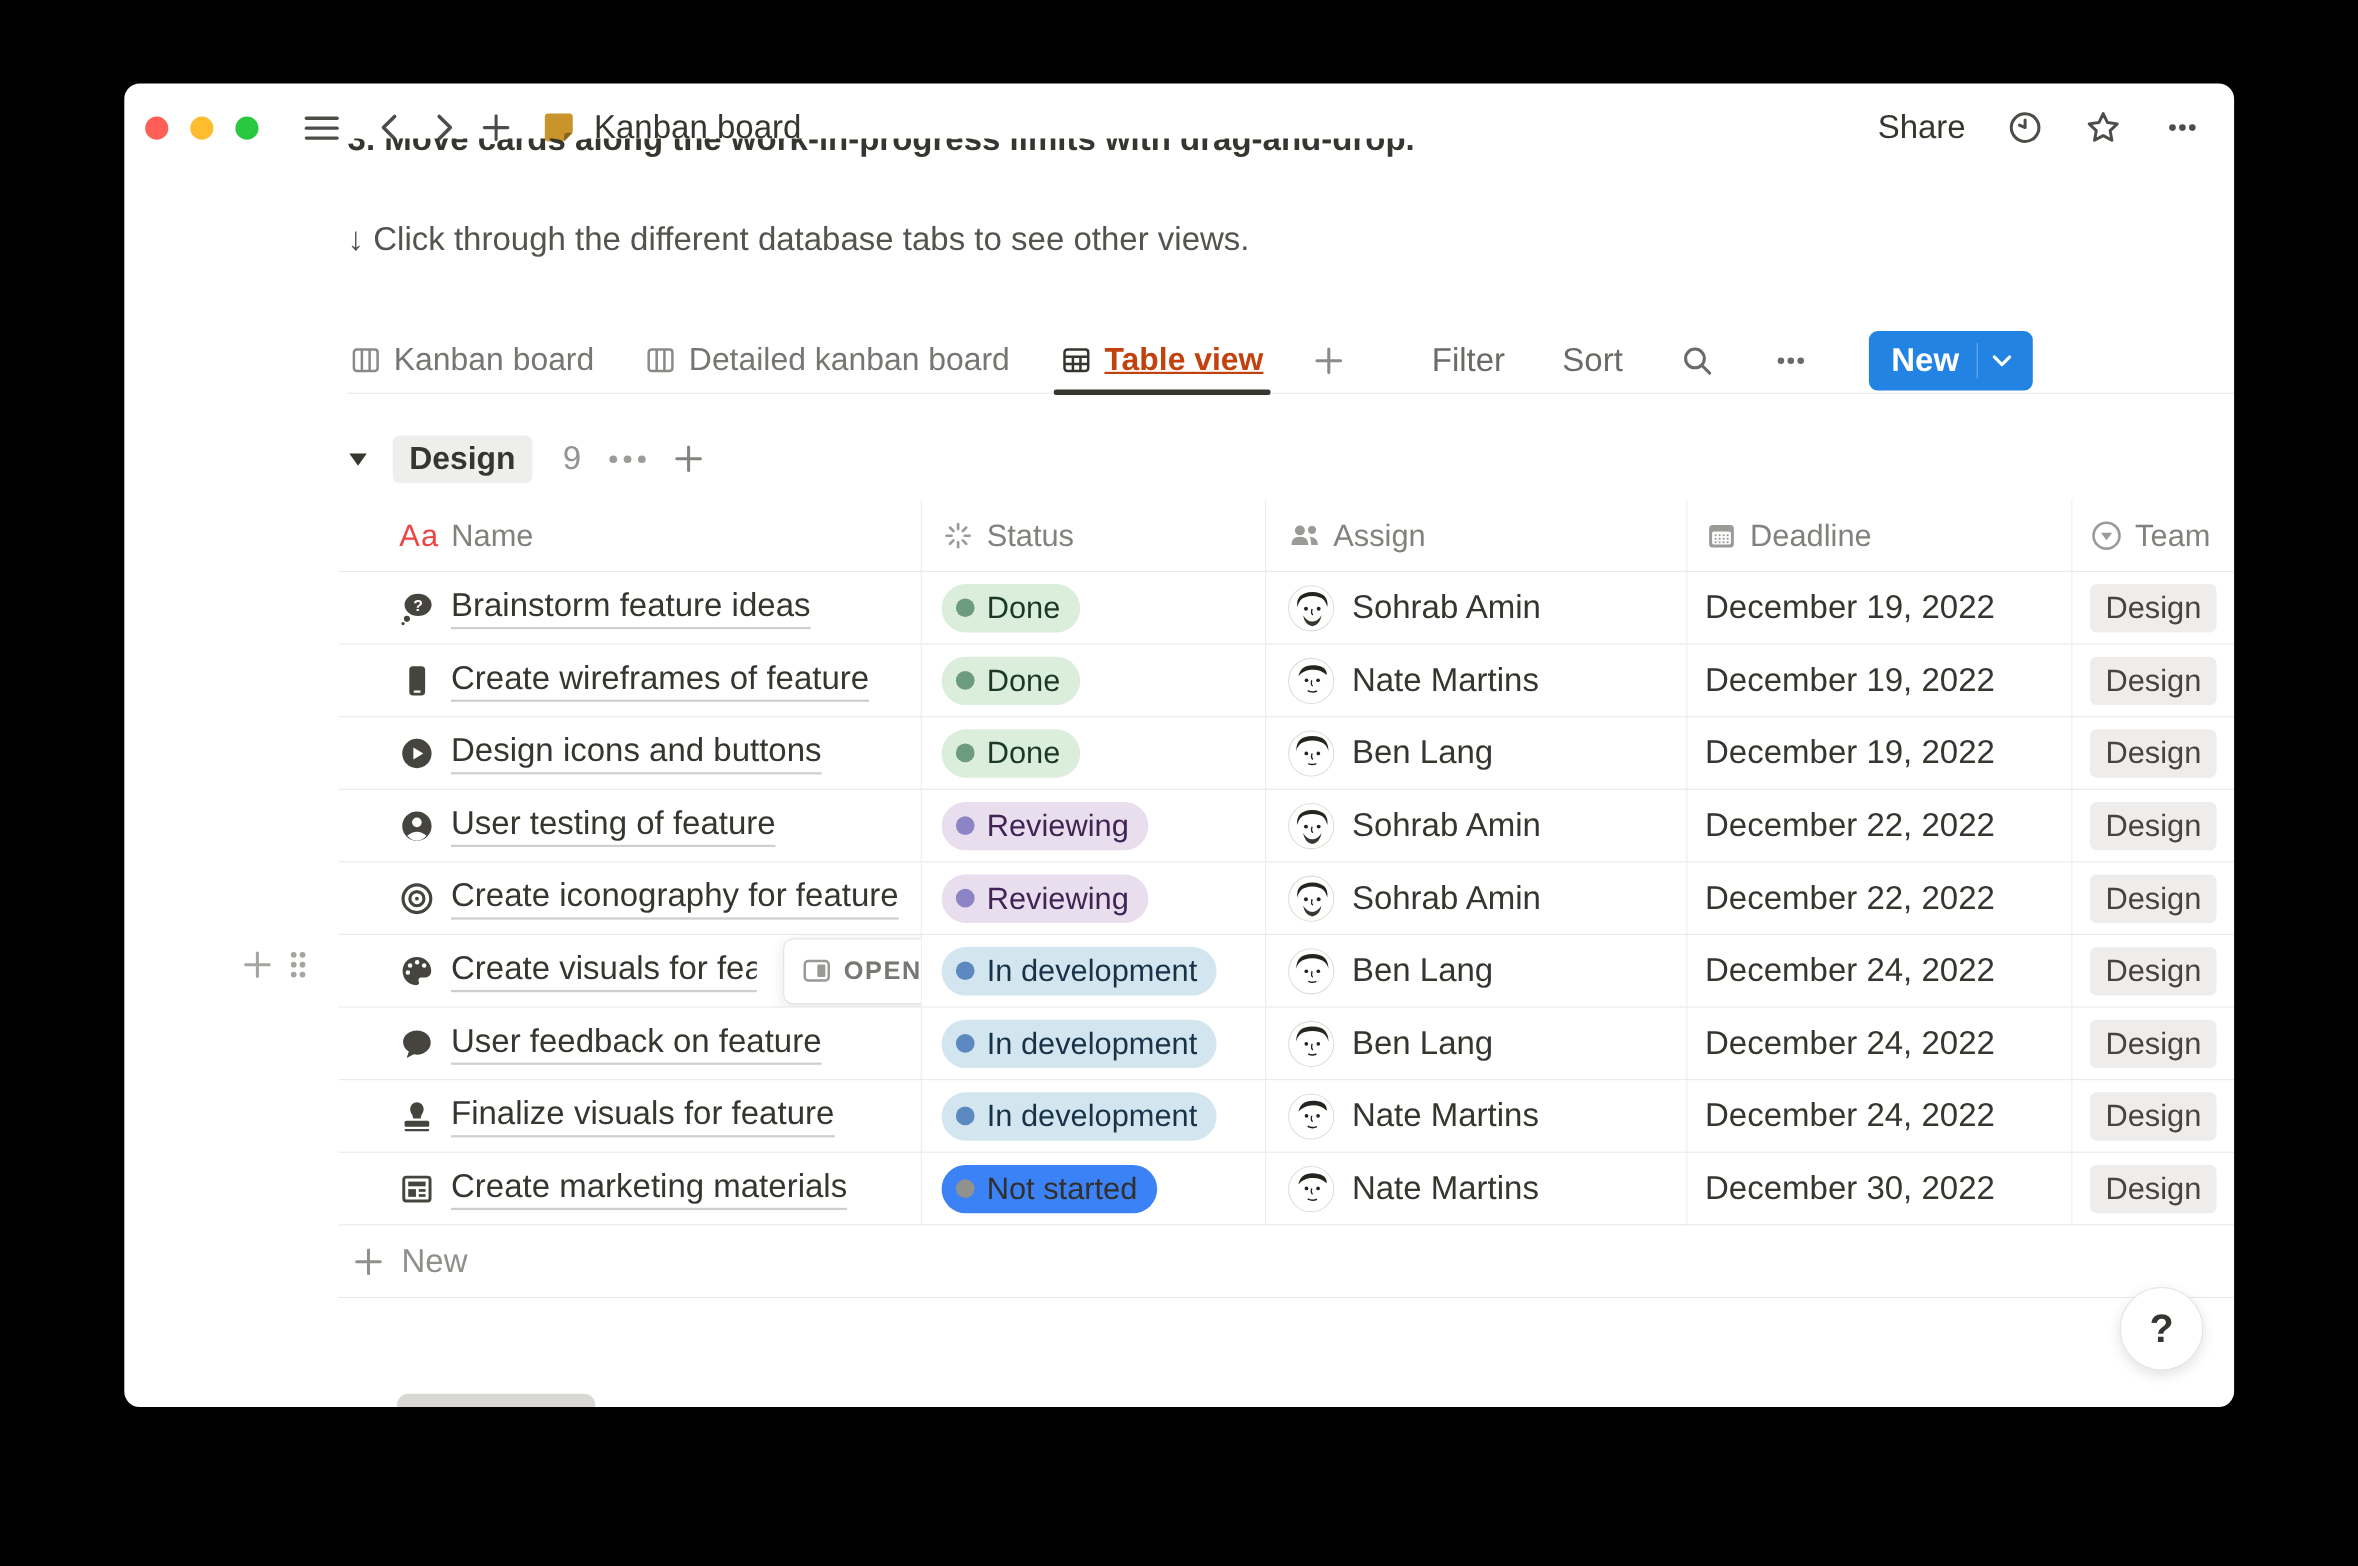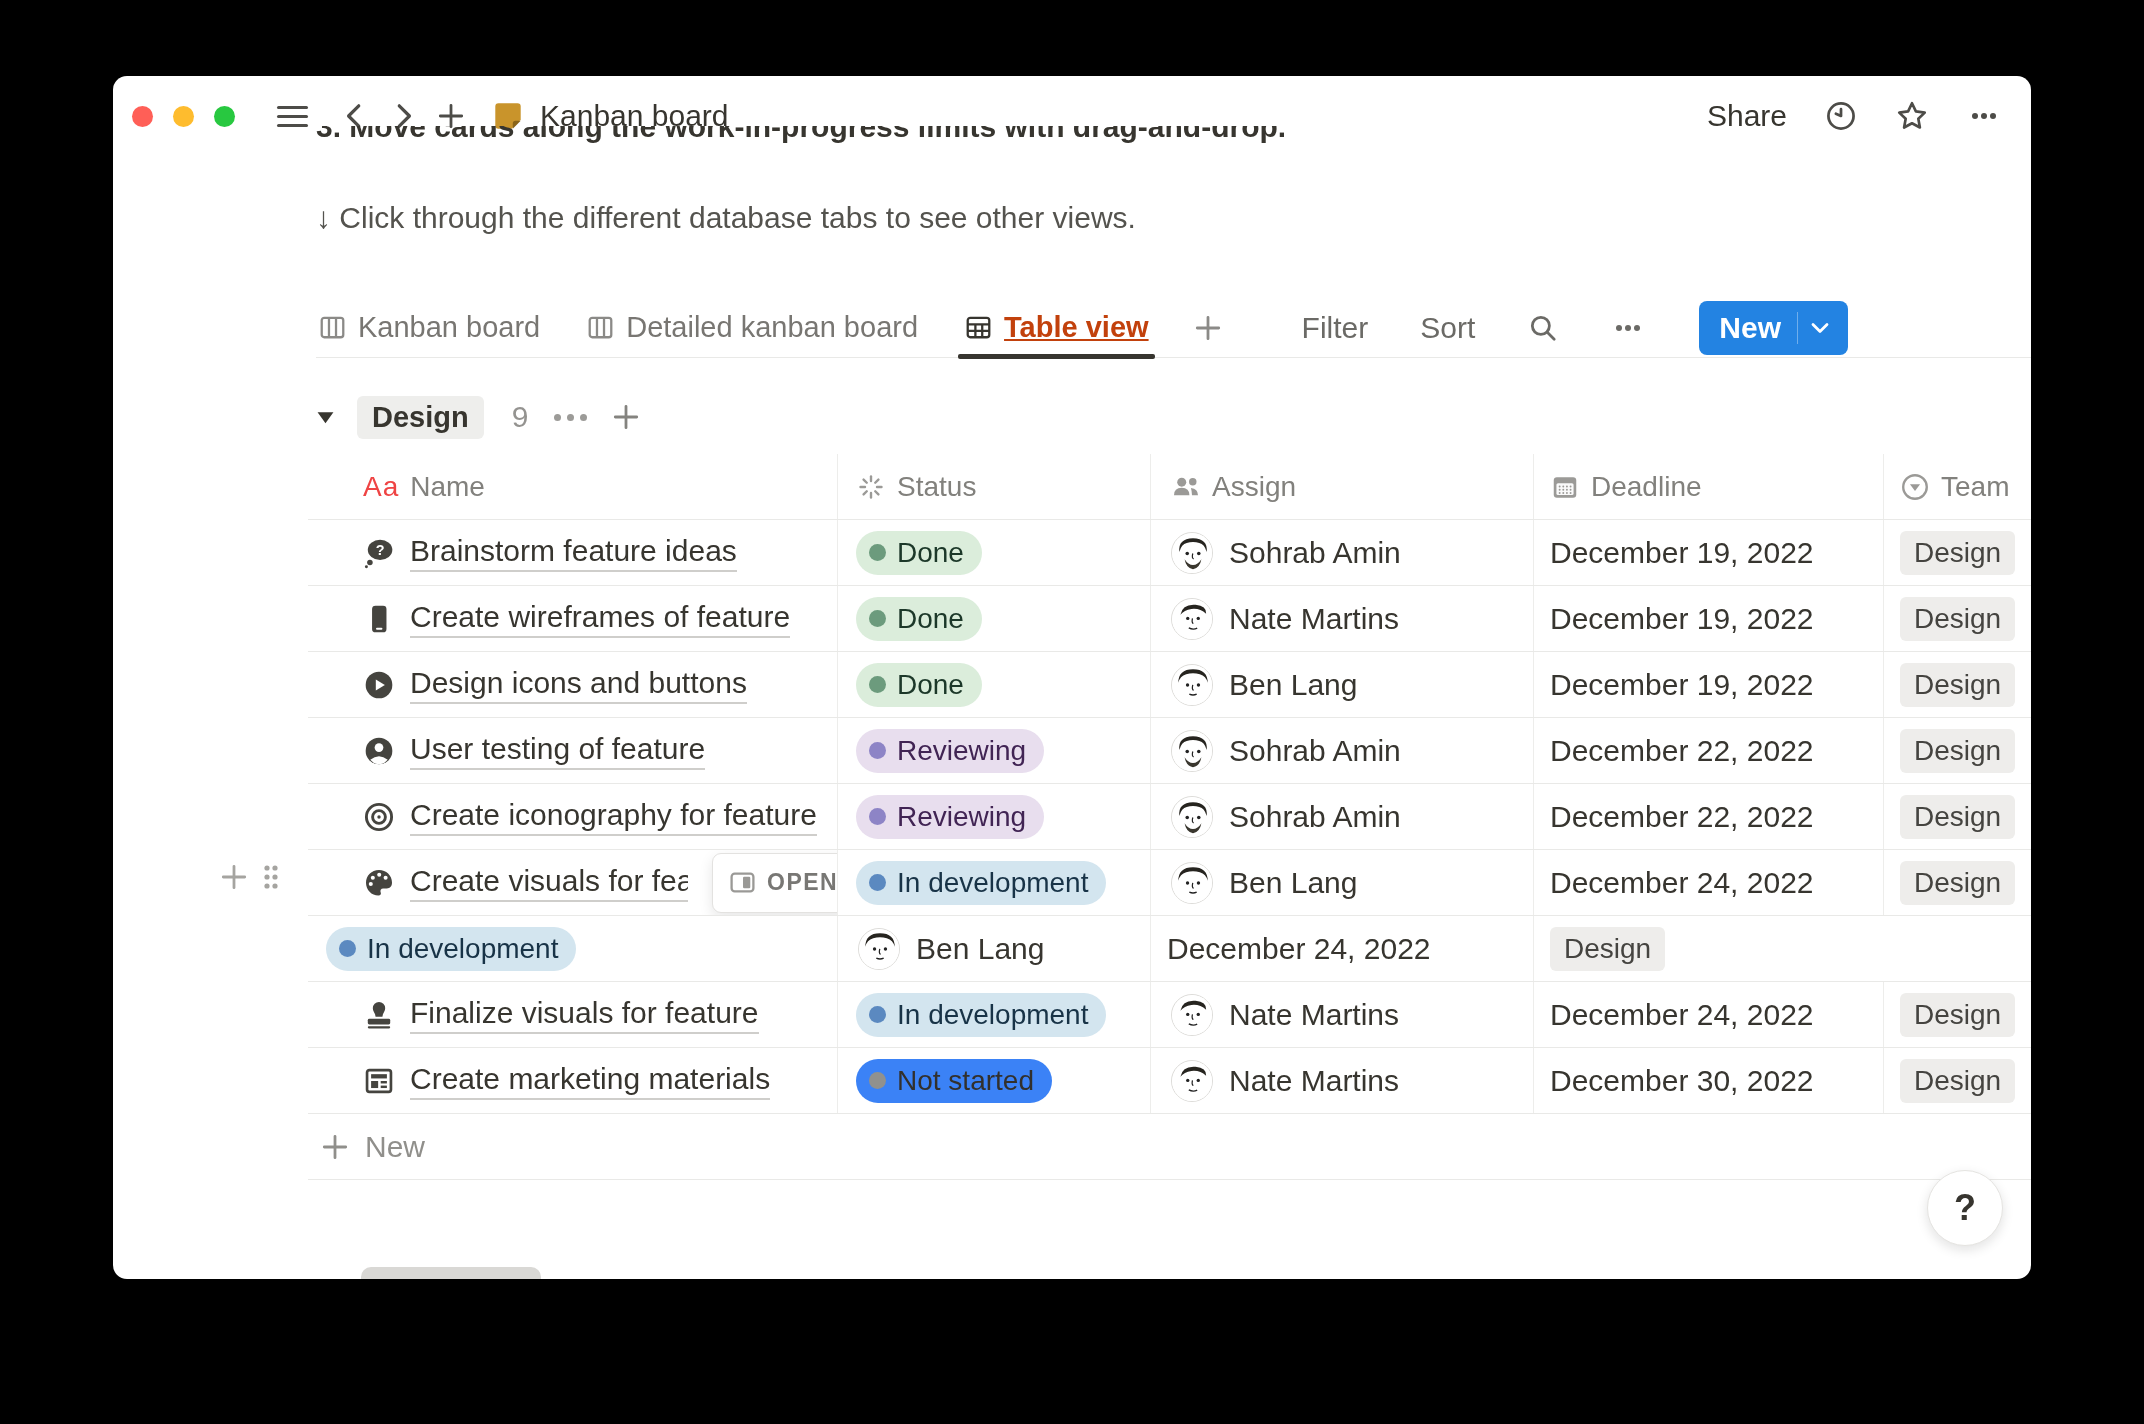--- a/index.html
+++ b/index.html
@@ -572,20 +572,30 @@
     </div>
     <div class="cell c-deadline">
       <span class="deadline-text">December 24, 2022</span>
     </div>
     <div class="cell c-team">
       <span class="team-badge">Design</span>
     </div>
   </div>
 
   <div class="trow">
+    <div class="cell c-name">
+      <span class="name-link">
+        <span class="row-icon">
+                  <svg width="32" height="32" viewBox="0 0 30 30">
+                    <path d="M15 3.5 C8.3 3.5 3.2 7.9 3.2 13.4 C3.2 16.8 5.1 19.7 8.1 21.5 L6.3 27 L12.4 23.9 C13.2 24.1 14.1 24.2 15 24.2 C21.7 24.2 26.8 19.4 26.8 13.8 C26.8 8.1 21.7 3.5 15 3.5 Z" fill="currentColor"></path>
+                  </svg>
+                </span>
+        <span class="name-text">User feedback on feature</span>
+      </span>
+    </div>
     <div class="cell c-status">
       <span class="pill pill-in-dev">
                 <span class="dot"></span>
                 <span>In development</span>
               </span>
     </div>
     <div class="cell c-assign">
       <span class="avatar">
                 <svg width="42" height="42" viewBox="0 0 40 40">
                   <circle cx="20" cy="20" r="20" fill="#fff"></circle>

